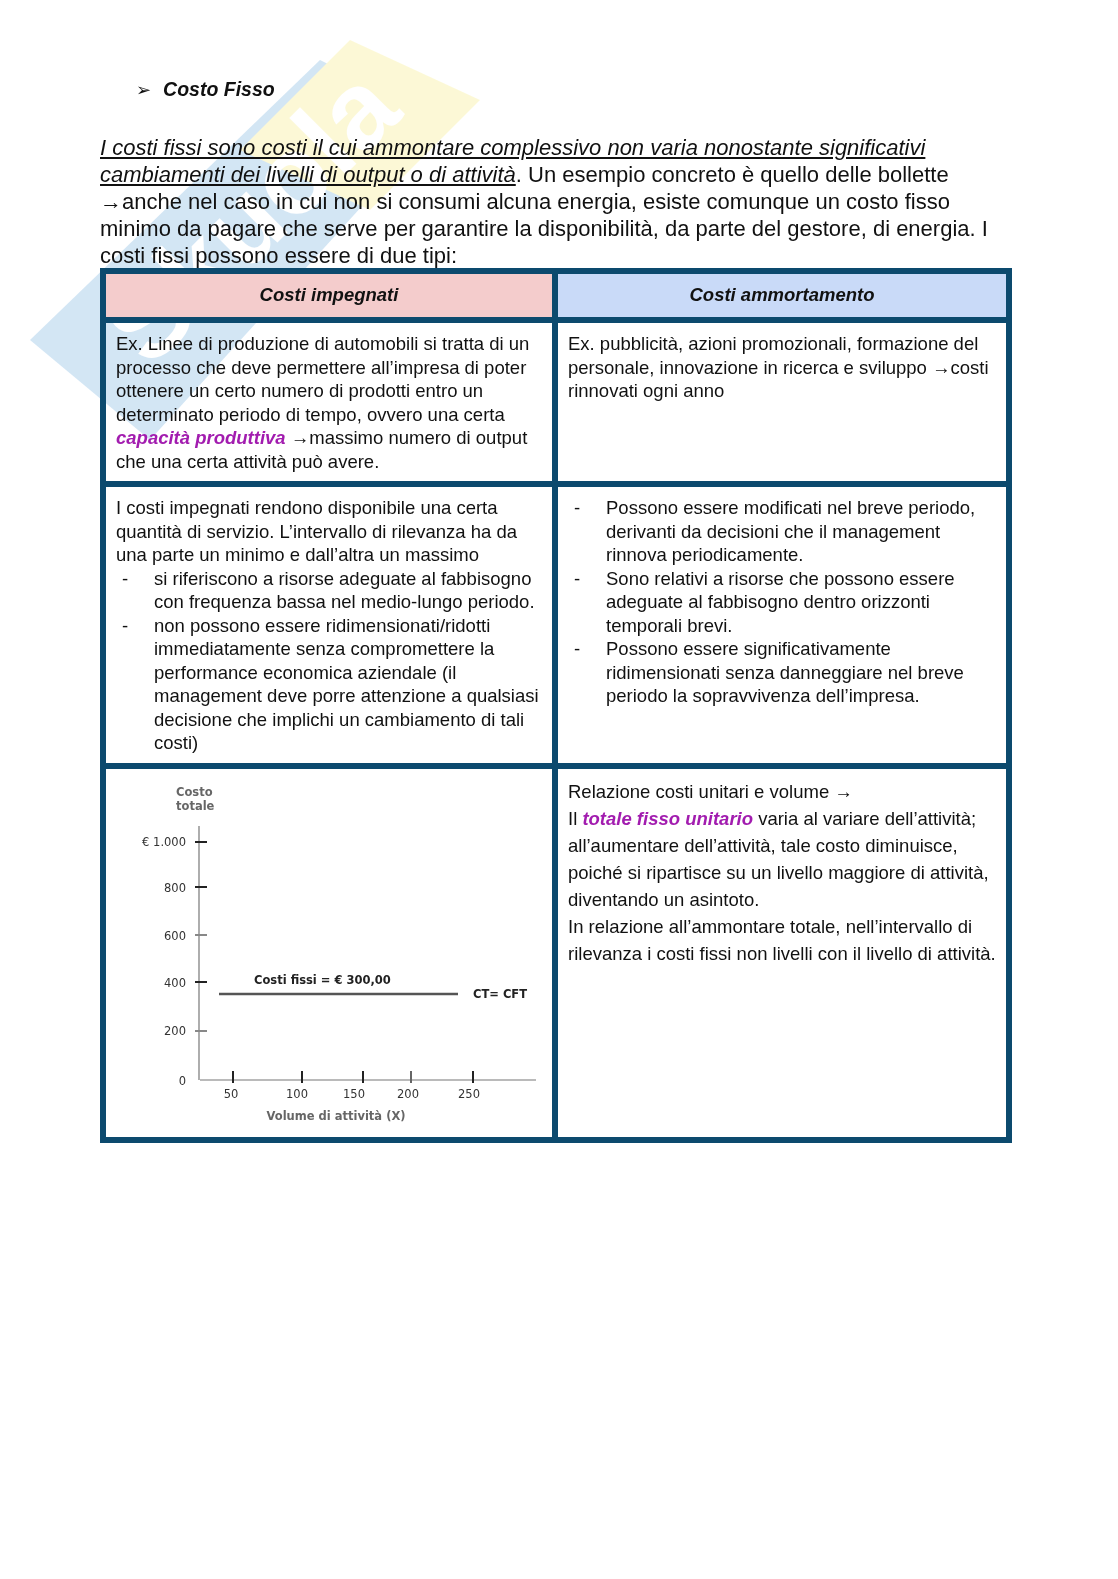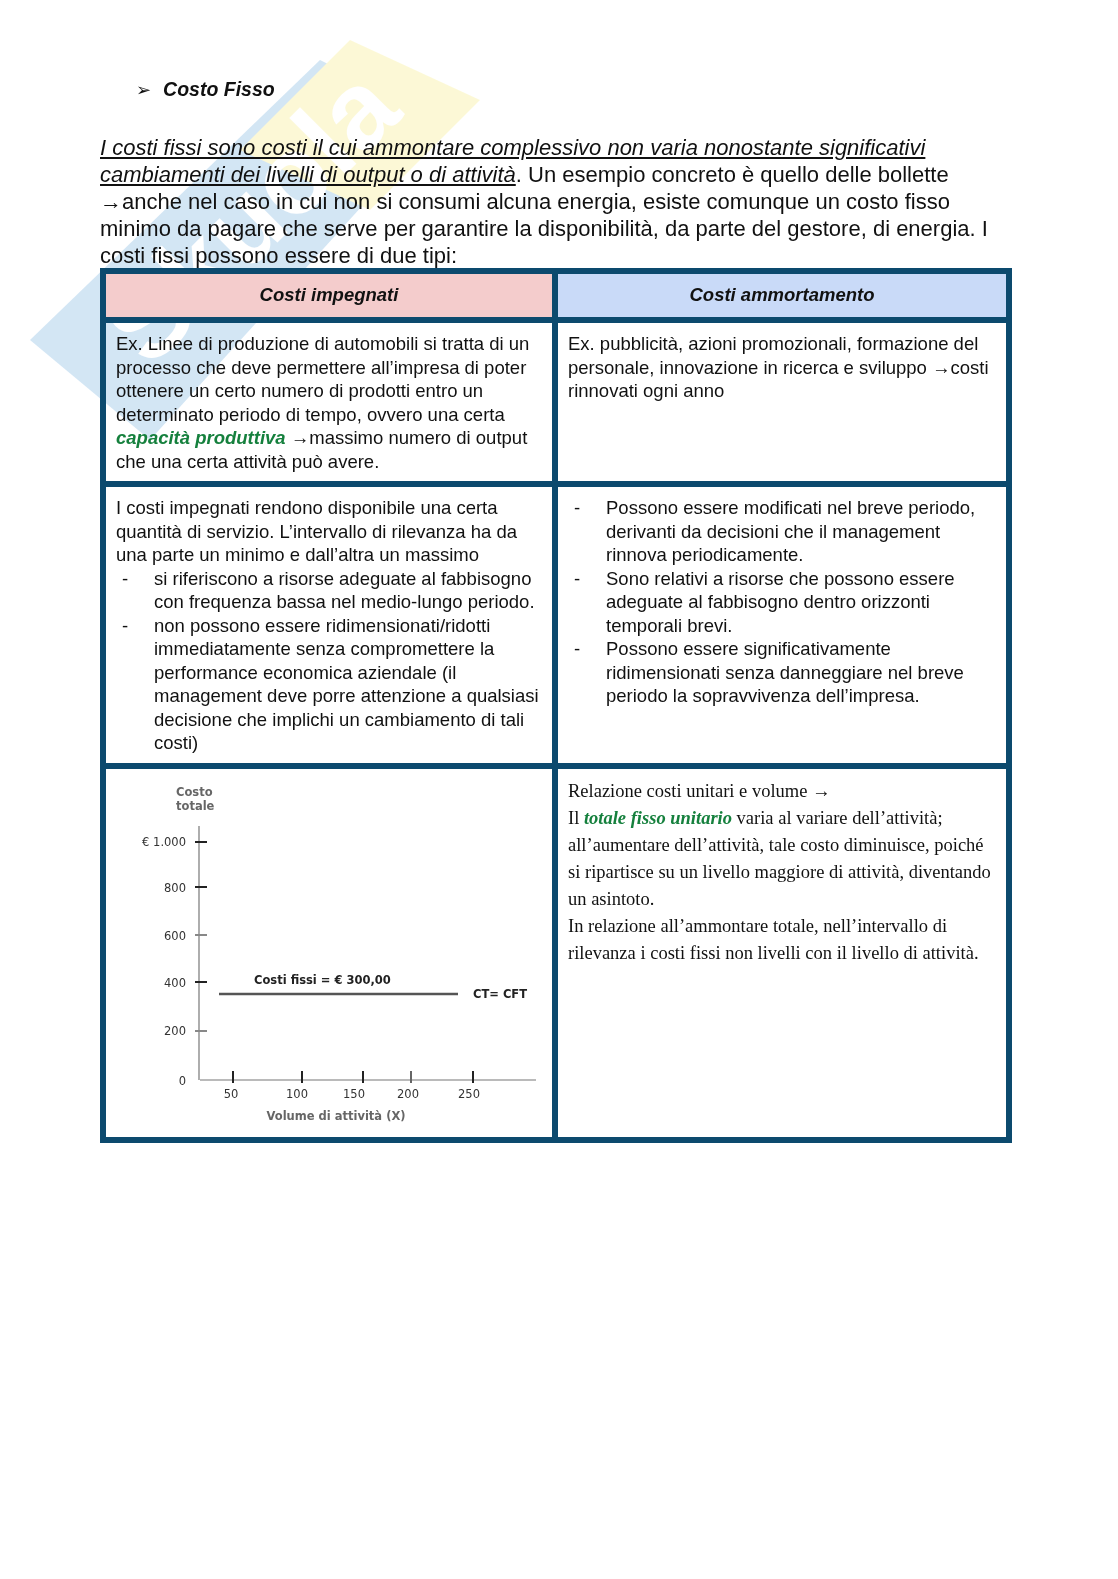--- a/index.html
+++ b/index.html
@@ -15,25 +15,25 @@
            line-height: 27px; }
   .intro .def { font-style: italic; text-decoration: underline; }
   table.cmp { position: absolute; left: 0; top: 190px; width: 906px; border-collapse: collapse;
               table-layout: fixed; font-size: 18.5px; line-height: 23.5px; }
   table.cmp th, table.cmp td { border: 6px solid #0c4a6e; vertical-align: top;
               padding: 9px 9px 8px 10px; text-align: left; }
   table.cmp th { font-style: italic; font-weight: bold; text-align: center; height: 25px;
               padding: 9px; }
   th.h-left { background: #f4cccc; }
   th.h-right { background: #c9daf8; }
-  .red { color: #15803d; font-weight: bold; font-style: italic; }
+  .red { color: #a21caf; font-weight: bold; font-style: italic; }
   ul.dash { list-style: none; margin: 0; padding: 0; }
   ul.dash li { position: relative; padding-left: 38px; }
   ul.dash li::before { content: "-"; position: absolute; left: 6px; }
-  td.notes { line-height: 27px; font-family: Liberation Serif, serif; }
+  td.notes { line-height: 27px; }
   .chart-cell { padding: 0 !important; height: 368px; border-radius: 32px; }
   svg.chart { display: block; }
 </style>
 </head>
 <body>
 
 <svg class="watermark" viewBox="0 0 480 420">
   <polygon points="10,300 300,20 420,80 130,400" fill="#3a8fd0"></polygon>
   <polygon points="220,110 330,0 460,60 350,170" fill="#f2e24a"></polygon>
   <text x="130" y="330" font-size="110" font-weight="bold" fill="#ffffff" transform="rotate(-45 130 330)" font-family="Liberation Sans, sans-serif">Skuola</text>

